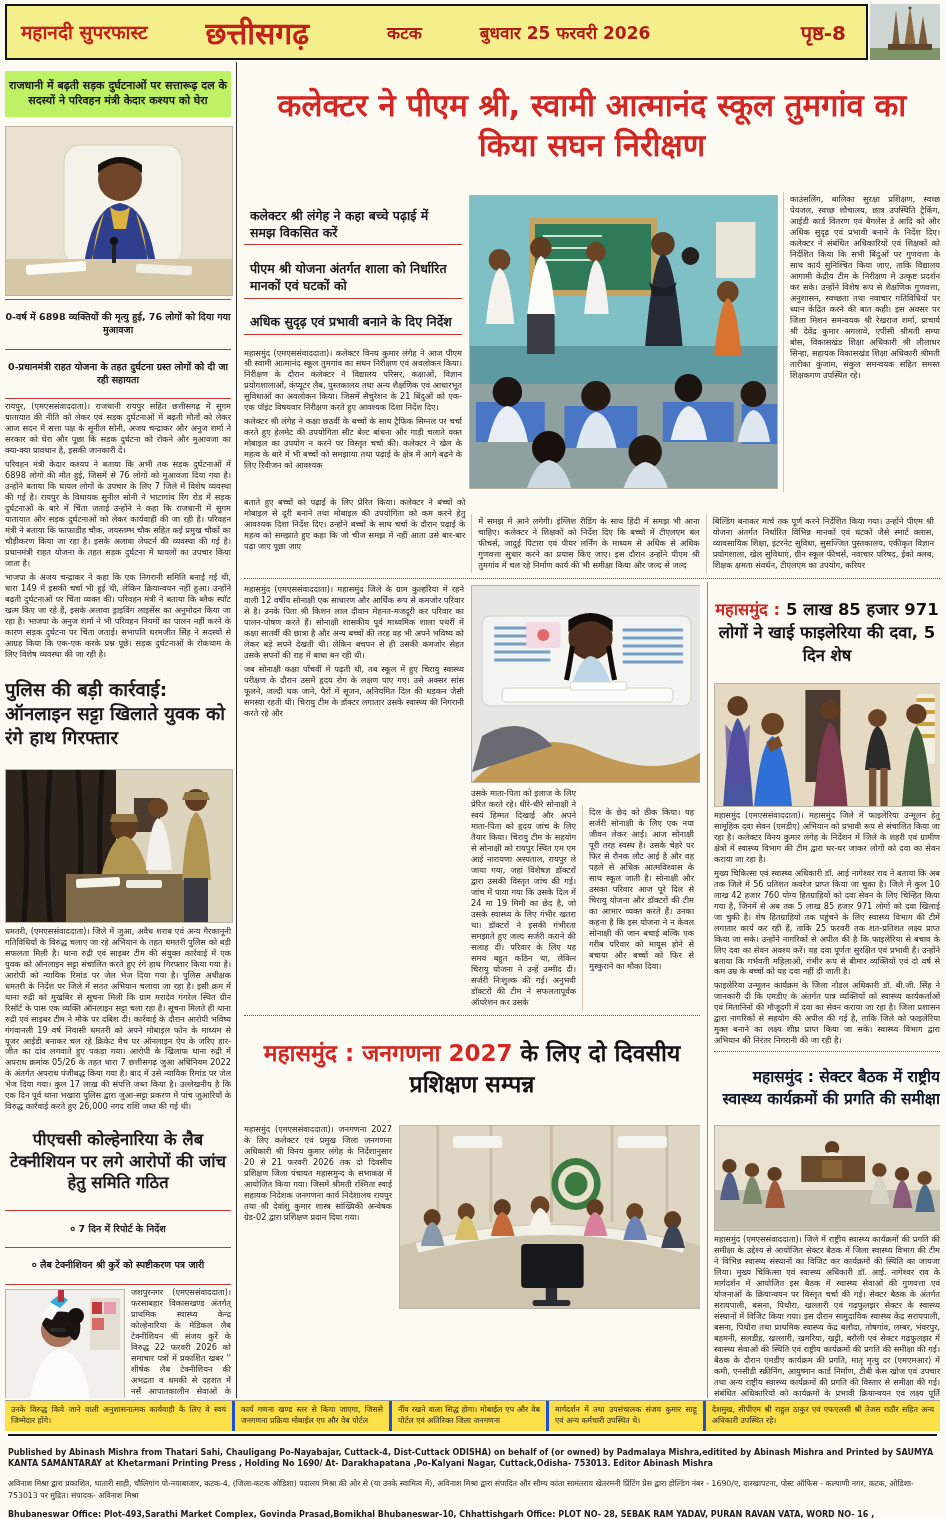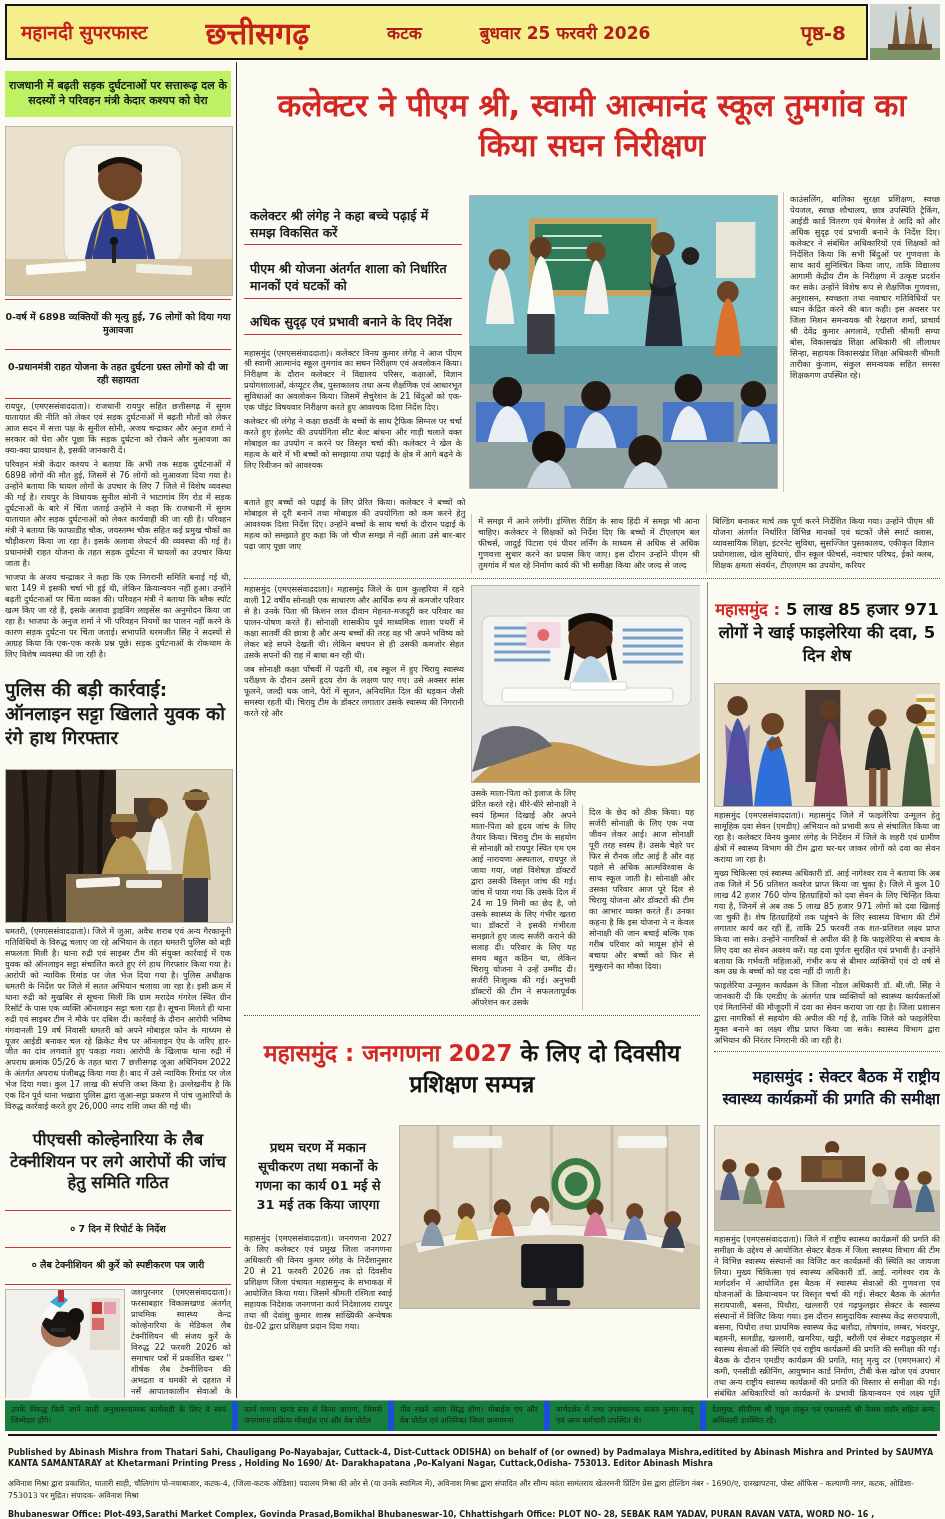--- a/index.html
+++ b/index.html
@@ -54,23 +54,23 @@
   .hl-rail-navy{color:#0f172a;font-weight:bold;font-size:15.5px;line-height:1.4;text-align:right;padding:2px 0;}
   .sona-row{display:flex;gap:7px;}
   .sona-left{width:220px;flex:0 0 220px;}
   .sona-right{flex:1;}
   .census-row{display:flex;gap:7px;}
   .census-left{width:148px;flex:0 0 148px;}
   .census-right{flex:1;}
   .boxhead{font-weight:bold;font-size:13px;line-height:1.45;text-align:center;padding:4px 2px 6px 2px;}
   .lab-float{float:left;width:118px;height:108px;margin:2px 6px 2px 0;}
   
-  .strip{display:flex;margin:2px 5px 0 5px;background:#15803d;border-top:1px solid #999;}
+  .strip{display:flex;margin:2px 5px 0 5px;background:#fde047;border-top:1px solid #999;}
   .strip>div{font-size:7.8px;line-height:1.4;text-align:justify;padding:4px 6px;}
-  .strip>div+div{border-left:6px solid #1d4ed8;}
+  .strip>div+div{border-left:3px solid #1d4ed8;}
   .s1{width:215px;flex:0 0 215px;} .s2,.s3,.s4{flex:1;} .s5{width:222px;flex:0 0 222px;}
   
   .footer{margin:3px 8px 0 8px;border-top:2.5px solid #141414;padding-top:3px;}
   .f-en{font-size:8px;font-weight:bold;line-height:1.45;color:#222;}
   .f-hi{font-size:7.8px;line-height:1.5;color:#222;margin-top:2px;}
 </style>
 </head>
 <body>
 
 <div class="page">
@@ -304,21 +304,20 @@
               </div>
             </div>
           </article>
 
           <div class="dotsep"></div>
 
           <article>
             <h2 class="hl-mix"><span class="red">महासमुंद : जनगणना 2027</span><span> के लिए दो दिवसीय प्रशिक्षण सम्पन्न</span></h2>
             <div class="census-row">
               <div class="census-left">
-                <p class="boxhead">प्रथम चरण में मकान सूचीकरण तथा मकानों के गणना का कार्य 01 मई से 31 मई तक किया जाएगा</p>
                 <p class="body-txt">महासमुंद (एमएससंवाददाता)। जनगणना 2027 के लिए कलेक्टर एवं प्रमुख जिला जनगणना अधिकारी श्री विनय कुमार लंगेह के निर्देशानुसार 20 से 21 फरवरी 2026 तक दो दिवसीय प्रशिक्षण जिला पंचायत महासमुन्द के सभाकक्ष में आयोजित किया गया। जिसमें श्रीमती रश्मिता स्वाई सहायक निदेशक जनगणना कार्य निदेशालय रायपुर तथा श्री देवांशु कुमार शास्त्र सांख्यिकी अन्वेषक ग्रेड-02 द्वारा प्रशिक्षण प्रदान दिया गया।</p>
 
               </div>
               <div class="census-right">
                 <div class="photo" style="height:182px">
                   <svg viewBox="0 0 318 182" preserveAspectRatio="none">
                     <rect width="318" height="182" fill="#ded5c2"></rect>
                     <path d="M40 0 v96 M96 0 v96 M160 0 v96 M224 0 v96 M282 0 v96" stroke="#c8bda6" stroke-width="3"></path>
                     <rect x="56" y="10" width="52" height="12" rx="3" fill="#f4f4f0"></rect>
                     <rect x="230" y="10" width="52" height="12" rx="3" fill="#f4f4f0"></rect>

